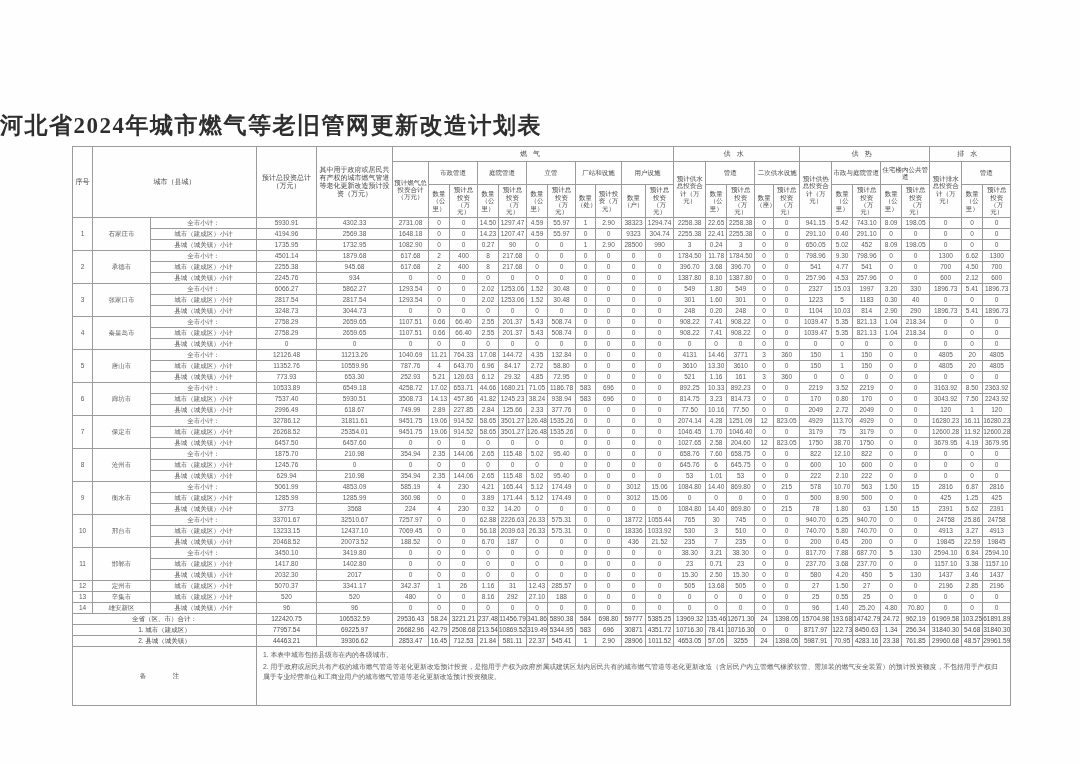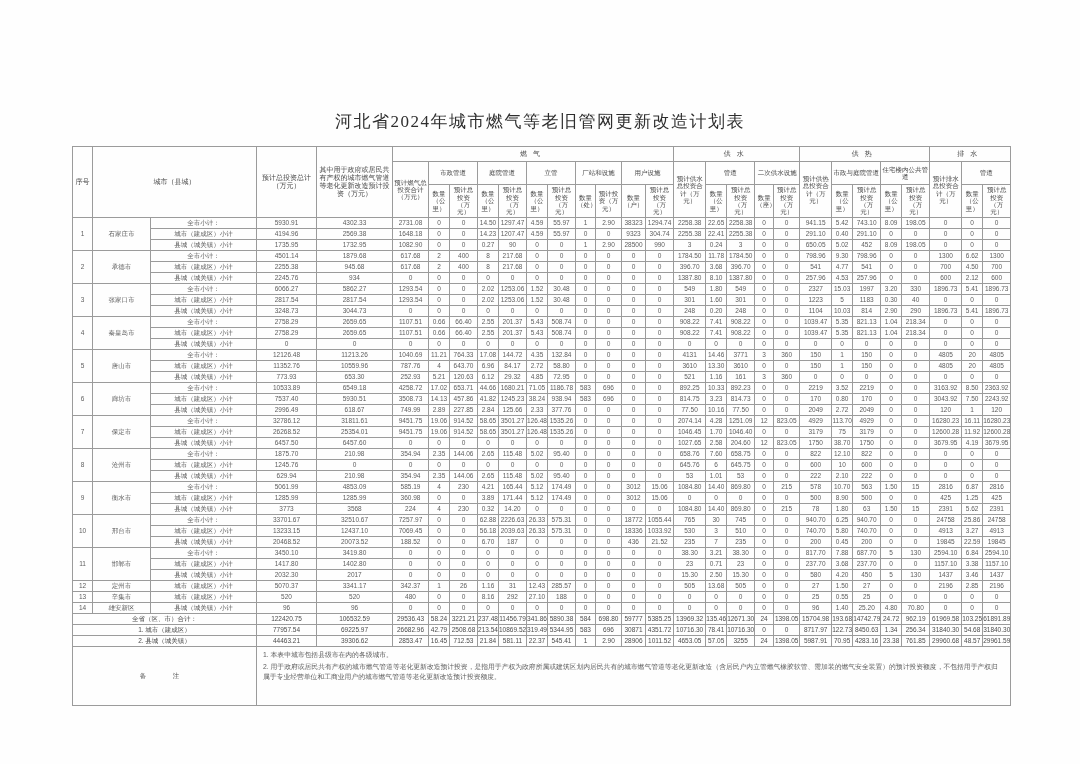--- a/index.html
+++ b/index.html
@@ -1,20 +1,20 @@
 <!DOCTYPE html>
 <html><head>
 <meta charset="utf-8">
 <style>
   html,body{margin:0;padding:0;background:#ffffff;}
   .page{position:relative;width:1080px;height:764px;background:#fefefe;overflow:hidden;
         font-family:"Liberation Sans","DejaVu Sans",sans-serif;}
-  .doc-title{position:absolute;top:110px;left:0;width:100%;text-align:center;
-        font-family:"Liberation Serif","DejaVu Serif",serif;font-weight:normal;
-        font-size:17px;letter-spacing:1.5px;color:#2e2e2e;}
+  .doc-title{position:absolute;top:110px;left:0;width:100%;text-align:left;
+        font-family:"Liberation Serif","DejaVu Serif",serif;font-weight:bold;
+        font-size:23px;letter-spacing:1.5px;color:#2e2e2e;}
   .table-wrap{position:absolute;top:146px;left:72px;}
   table{border-collapse:collapse;table-layout:fixed;width:938px;}
   th,td{border:1px solid #9b9b9b;padding:0;margin:0;text-align:center;vertical-align:middle;
         color:#5d5d5d;font-size:6.5px;line-height:1.12;overflow:hidden;}
   thead th{font-weight:normal;color:#474747;white-space:normal;word-break:break-all;
         padding:1px 1px;}
   thead tr.sec th{height:12px;letter-spacing:6px;font-size:7px;}
   thead tr.grp th{height:20px;}
   thead tr.unit th{height:30px;}
   tbody td{height:10px;white-space:nowrap;}

